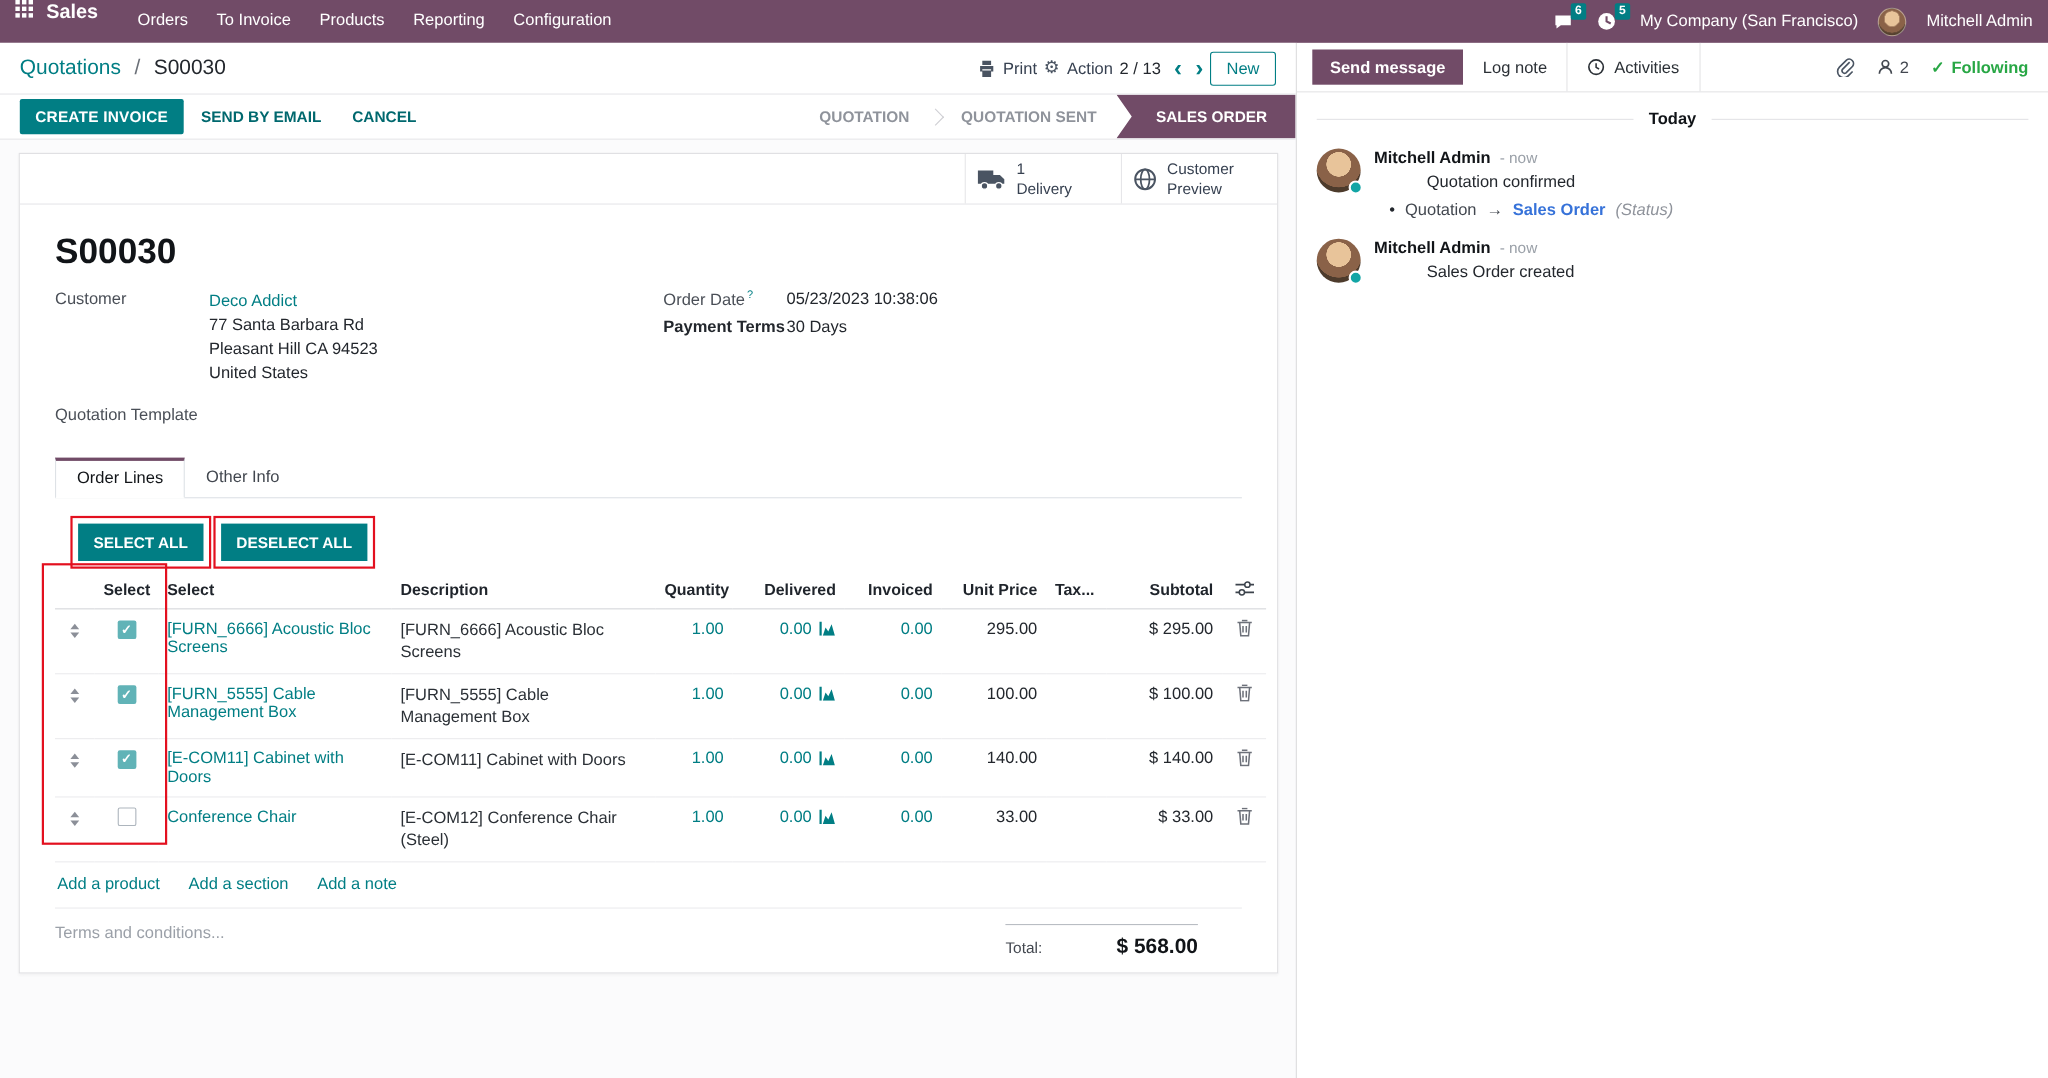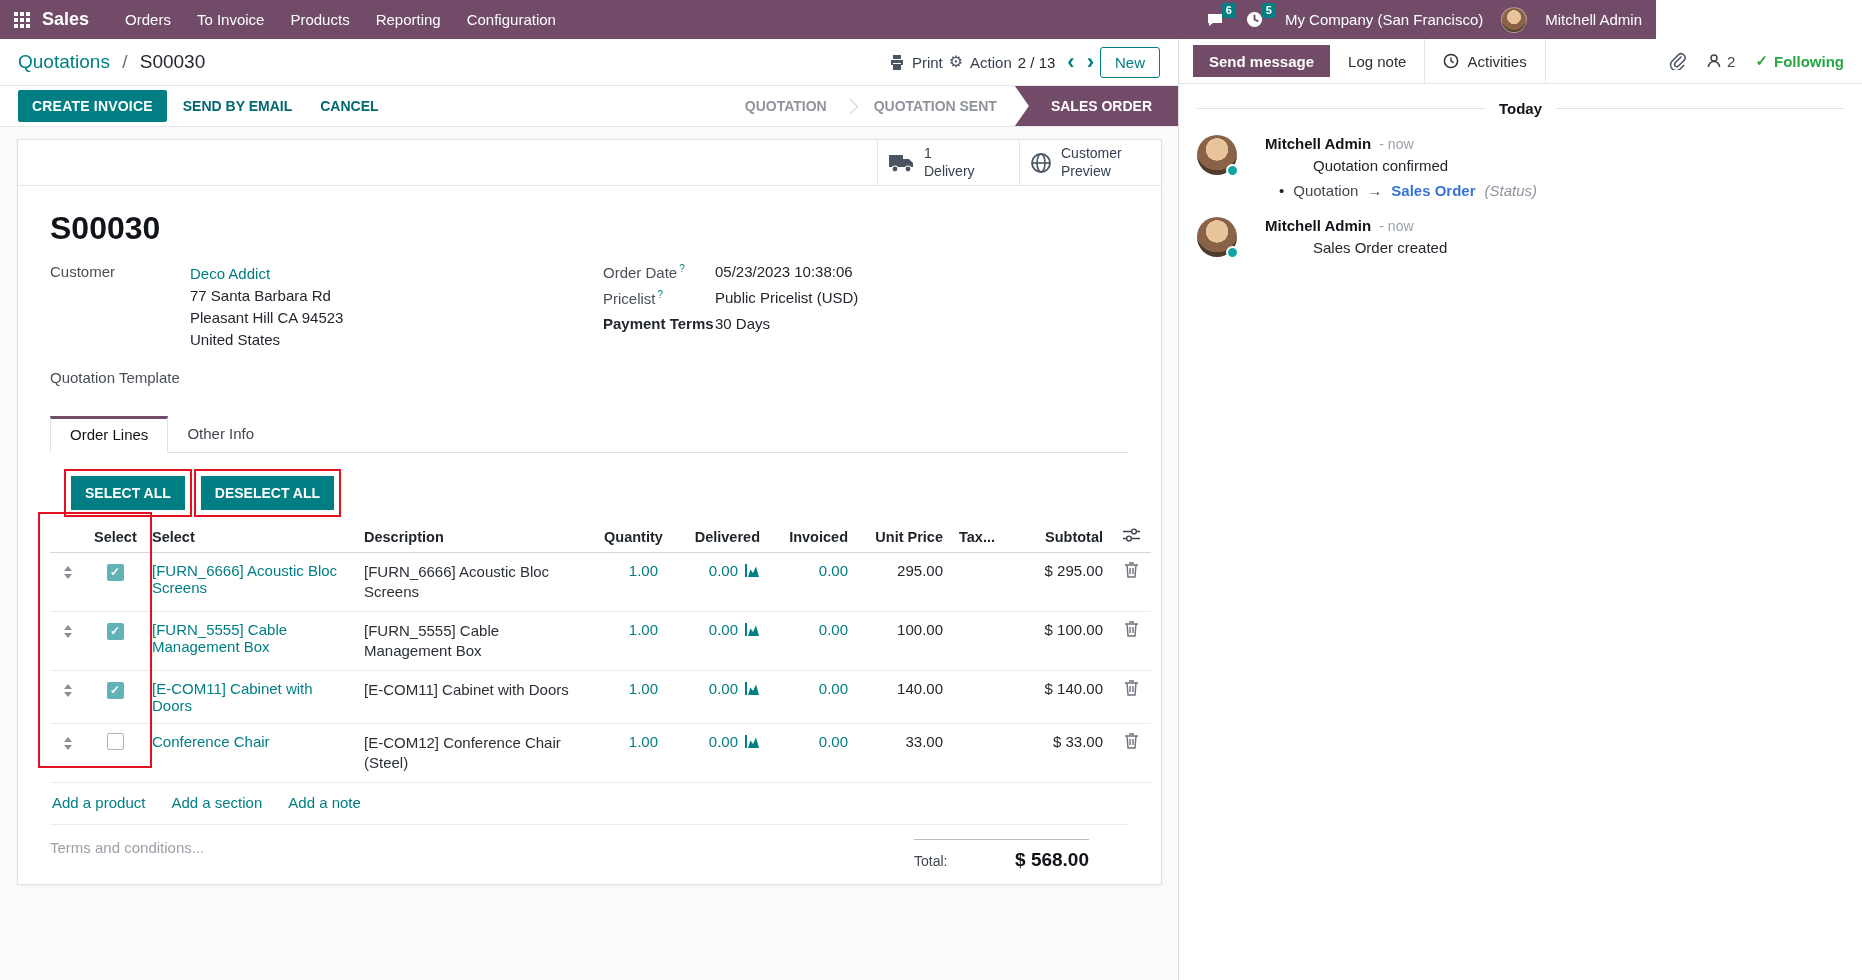--- a/index.html
+++ b/index.html
@@ -1,21 +1,21 @@
 <!DOCTYPE html>
 <html><head>
 <meta charset="utf-8">
 <style>
   * { box-sizing: border-box; }
   html,body { margin:0; padding:0; width:1862px; height:980px; overflow:hidden;
     font-family:"Liberation Sans", sans-serif; background:#fff; color:#23272d; }
 
   
-  .navbar { position:absolute; top:0; left:0; width:1656px; height:39px; background:#714B67;
-    display:flex; align-items:center; padding:0 14px; color:#fff; }
+  .navbar { position:absolute; top:0; left:0; width:1862px; height:39px; background:#714B67;
+    display:flex; padding:0 14px; color:#fff; }
   .apps-grid { width:16px; height:16px; display:grid; grid-template-columns:repeat(3,4px);
     grid-template-rows:repeat(3,4px); gap:2px; margin-right:12px; cursor:pointer; }
   .apps-grid span { background:#fff; width:4px; height:4px; }
   .nav-app { font-size:18px; font-weight:700; margin-right:28px; }
   .nav-item { font-size:15px; margin-right:10px; padding:10px 8px; cursor:pointer; }
   .nav-right { margin-left:auto; display:flex; align-items:center; gap:18px; }
   .nav-ico { position:relative; width:22px; height:20px; cursor:pointer; }
   .badge { position:absolute; top:-7px; right:-9px; background:#017E84; color:#fff;
     font-size:11px; font-weight:700; padding:1px 4px; border-radius:2px; line-height:1.2; }
   .nav-company { font-size:15px; }
@@ -130,21 +130,21 @@
   .ct-tab { display:flex; align-items:center; gap:8px; font-size:15px; color:#2b3036; padding:0 18px;
     cursor:pointer; }
   .ct-tab.boxed { border-left:1px solid #e4e4e6; border-right:1px solid #e4e4e6; }
   .ct-right { margin-left:auto; display:flex; align-items:center; gap:20px; padding-right:18px; }
   .foll-cnt { display:flex; align-items:center; gap:5px; font-size:15px; color:#42474f; cursor:pointer; }
   .following { display:flex; align-items:center; gap:6px; color:#28a745; font-size:15px;
     font-weight:600; cursor:pointer; }
   .day-sep { display:flex; align-items:center; gap:14px; margin:16px 18px 14px; }
   .day-sep .line { flex:1; height:1px; background:#e3e3e6; }
   .day-sep .day { font-size:15px; font-weight:700; color:#111418; }
-  .msg { display:flex; gap:28px; padding:4px 18px 14px; }
+  .msg { display:flex; gap:12px; padding:4px 18px 14px; }
   .msg-avatar { position:relative; width:40px; height:40px; flex:none; }
   .msg-avatar .pic { width:40px; height:40px; border-radius:50%;
     background: radial-gradient(circle at 50% 36%, #e8c49a 0 34%, #8a6248 35% 64%, #4d3b2c 65%); }
   .status-dot { position:absolute; right:-2px; bottom:-2px; width:13px; height:13px; border-radius:50%;
     background:#12a5a5; border:2px solid #fff; }
   .msg-head { font-size:15px; }
   .msg-author { font-weight:700; color:#111418; }
   .msg-time { color:#9aa0a8; font-size:14px; margin-left:4px; }
   .msg-body { font-size:15px; color:#23272d; margin-top:3px; line-height:21px;margin-left:48px; }
   .track-line { display:flex; align-items:center; gap:9px; margin:6px 0 0 14px; font-size:15px; }
@@ -283,26 +283,20 @@
           <div class="frow tmpl-row">
             <div class="flabel" style="width:auto">Quotation Template</div>
           </div>
         </div>
         <div class="fcol-right">
           <div class="frow">
             <div class="flabel">
               <span>Order Date</span><span class="help-sup">?</span>
             </div>
             <div class="fvalue">05/23/2023 10:38:06</div>
-          </div>
-          <div class="frow">
-            <div class="flabel">
-              <span>Pricelist</span><span class="help-sup">?</span>
-            </div>
-            <div class="fvalue">Public Pricelist (USD)</div>
           </div>
           <div class="frow">
             <div class="flabel bold">Payment Terms</div>
             <div class="fvalue">30 Days</div>
           </div>
         </div>
       </div>
 
       <div class="tabs">
         <div class="tab active">Order Lines</div>

